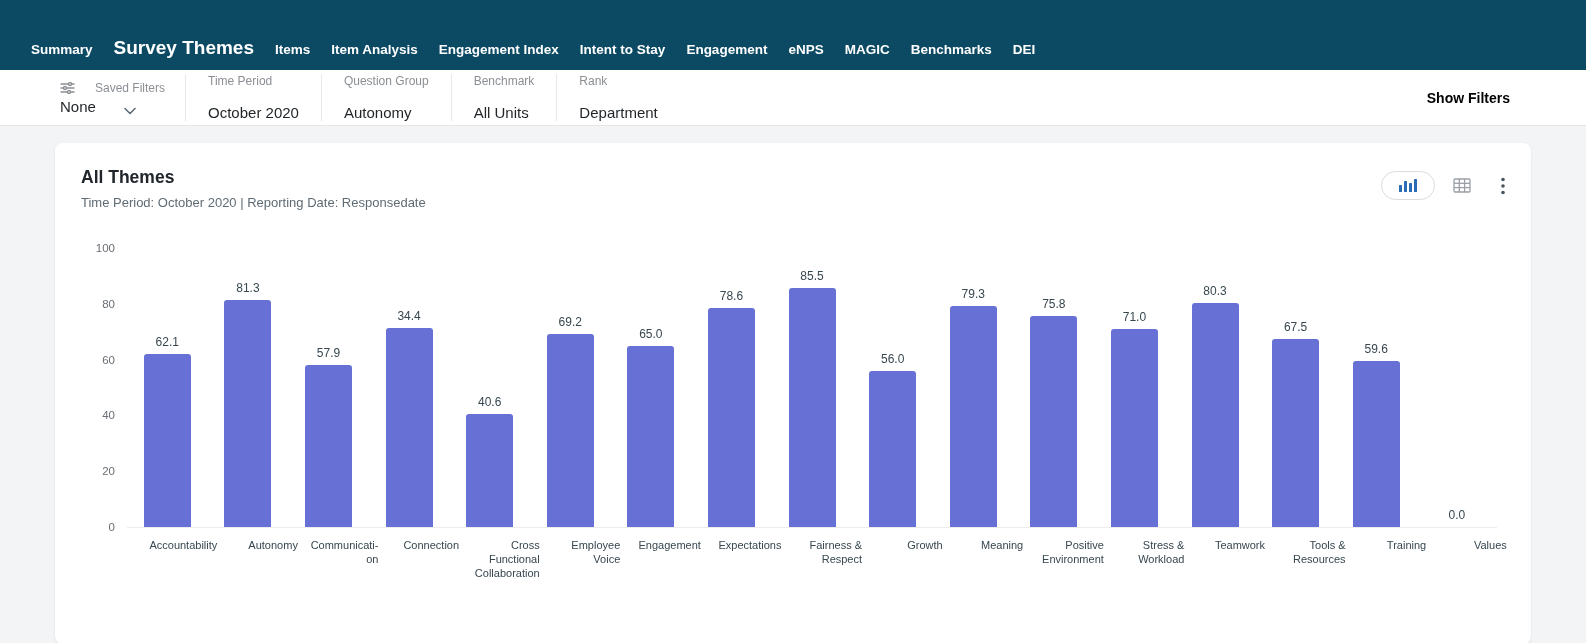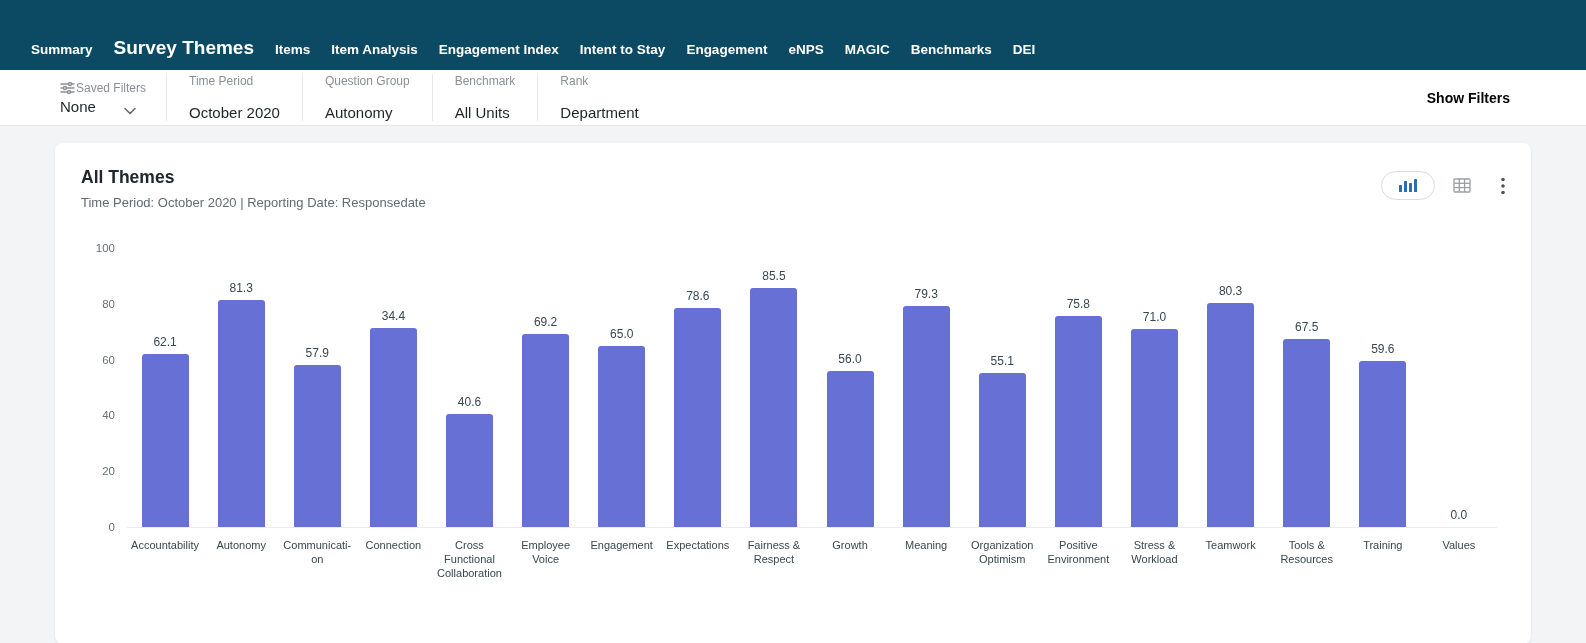--- a/index.html
+++ b/index.html
@@ -47,21 +47,21 @@
     align-items: center;
     padding-left: 60px;
   }
   .saved-filters {
     display: flex;
     flex-direction: column;
     gap: 3px;
     padding-right: 20px;
     cursor: pointer;
   }
-  .sf-top { display: flex; align-items: center; gap: 1px; }
+  .sf-top { display: flex; align-items: center; gap: 20px; }
   .f-label { font-size: 12px; color: #8b8f94; }
   .f-value { font-size: 15px; color: #1f2428; }
   .sf-value-row { display: flex; align-items: flex-end; gap: 28px; }
   .filter-fields { display: flex; align-items: stretch; }
   .filter-field {
     display: flex;
     flex-direction: column;
     justify-content: center;
     gap: 16px;
     padding: 0 22px;
@@ -129,21 +129,21 @@
     align-items: center;
     justify-content: flex-end;
     position: relative;
   }
   .bar { width: 47px; border-radius: 3px 3px 0 0; cursor: pointer; }
   .bar-value { font-size: 12px; color: #37474f; margin-bottom: 5px; }
   .cat-label {
     position: absolute;
     top: calc(100% + 12px);
     width: 100px;
-    text-align: center;
+    text-align: right;
     font-size: 11px;
     line-height: 1.25;
     color: #37474f;
     white-space: pre-line;
   }
 </style>
 </head>
 <body>
 
 <nav class="topnav">
@@ -302,26 +302,20 @@
             <div class="bar-value">56.0</div>
             <div class="bar" style="height: 56%; background: rgb(102, 112, 213);"></div>
             <div class="cat-label">Growth</div>
           </div>
           <div class="col">
             <div class="bar-value">79.3</div>
             <div class="bar" style="height: 79.3%; background: rgb(102, 112, 213);"></div>
             <div class="cat-label">Meaning</div>
           </div>
           <div class="col">
-            <div class="bar-value">55.1</div>
-            <div class="bar" style="height: 55.1%; background: rgb(102, 112, 213);"></div>
-            <div class="cat-label">Organization
-Optimism</div>
-          </div>
-          <div class="col">
             <div class="bar-value">75.8</div>
             <div class="bar" style="height: 75.8%; background: rgb(102, 112, 213);"></div>
             <div class="cat-label">Positive
 Environment</div>
           </div>
           <div class="col">
             <div class="bar-value">71.0</div>
             <div class="bar" style="height: 71%; background: rgb(102, 112, 213);"></div>
             <div class="cat-label">Stress &amp;
 Workload</div>

